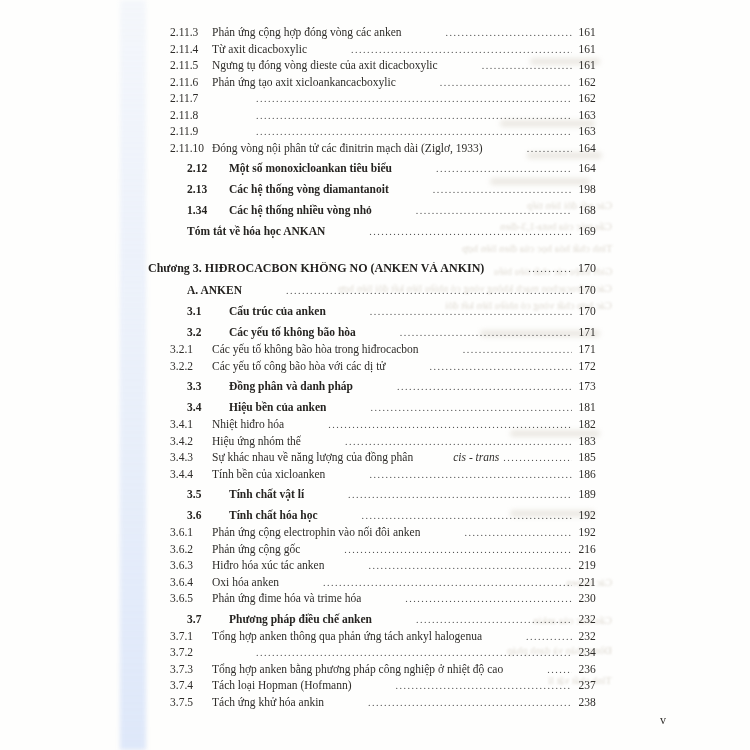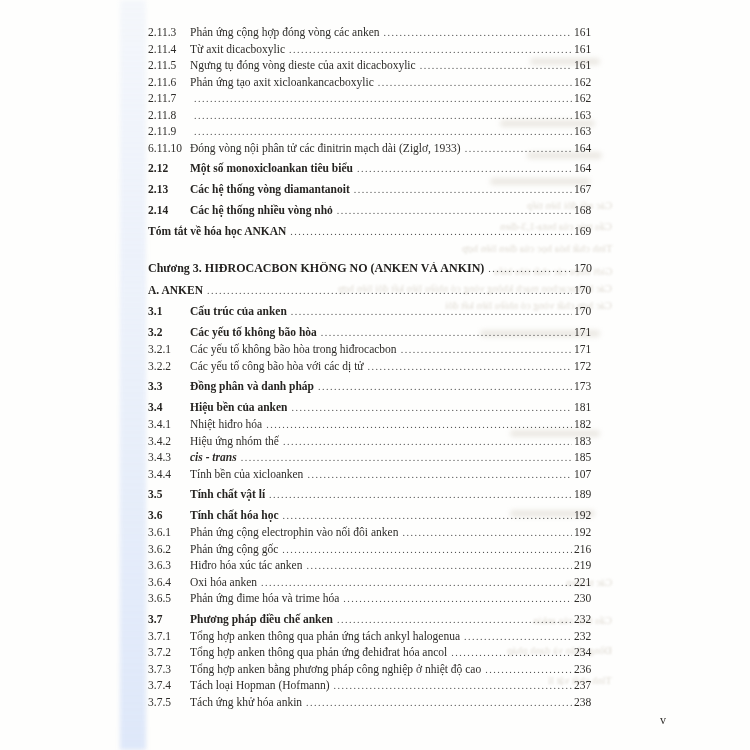--- a/index.html
+++ b/index.html
@@ -33,32 +33,32 @@
   
   #toc{
     position:absolute;left:148px;top:26px;width:452px;
     z-index:2;
   }
   .row{
     display:flex;align-items:baseline;
     font-size:11.5px;line-height:1.15;
     white-space:nowrap;
   }
-  .r-sub{height:16.5px;}
-  .r-bold{height:17px;padding-top:4px;font-weight:bold;color:#262421;}
+  .r-sub{height:16.5px;margin-left:22px;}
+  .r-bold{height:17px;padding-top:4px;font-weight:bold;color:#262421;margin-left:39px;}
   .r-chapter{height:18px;padding-top:6px;margin-top:14px;font-weight:bold;font-size:12px;color:#242220;}
   .num{display:inline-block;min-width:36px;padding-right:6px;flex:0 0 auto;}
   .title{flex:0 1 auto;overflow:hidden;text-overflow:clip;}
-  .title-italic{font-style:italic;font-weight:bold;}
+  .title-italic{font-style:italic;font-weight:normal;padding-left:40px;}
   .dots{
     flex:1 1 8px;overflow:hidden;white-space:nowrap;
     font-size:10px;letter-spacing:1.5px;color:#4a4a4a;
     margin:0 2px 0 4px;font-weight:normal;min-width:6px;
   }
-  .pageno{flex:0 0 auto;min-width:26px;text-align:left;font-weight:normal;color:#2e2c29;}
+  .pageno{flex:0 0 auto;min-width:26px;text-align:center;font-weight:normal;color:#2e2c29;}
   .r-bold .pageno,.r-chapter .pageno{font-weight:normal;}
   #footer-pageno{
     position:absolute;right:84px;bottom:22px;z-index:2;
     font-size:12px;color:#33312e;
   }
 </style>
 </head>
 <body>
 
 <div id="page">
@@ -127,42 +127,42 @@
     <span class="dots">........................................................................................................................................................................................................</span>
     <span class="pageno">163</span>
   </div>
       <div class="row r-sub">
     <span class="num">2.11.9</span>
     <span class="title title-italic"></span>
     <span class="dots">........................................................................................................................................................................................................</span>
     <span class="pageno">163</span>
   </div>
       <div class="row r-sub">
-    <span class="num">6.11.10</span>
+    <span class="num">2.11.10</span>
     <span class="title">Đóng vòng nội phân tử các đinitrin mạch dài (Ziglơ, 1933)</span>
     <span class="title title-italic"></span>
     <span class="dots">........................................................................................................................................................................................................</span>
     <span class="pageno">164</span>
   </div>
       <div class="row r-bold">
     <span class="num">2.12</span>
     <span class="title">Một số monoxicloankan tiêu biểu</span>
     <span class="title title-italic"></span>
     <span class="dots">........................................................................................................................................................................................................</span>
     <span class="pageno">164</span>
   </div>
       <div class="row r-bold">
     <span class="num">2.13</span>
     <span class="title">Các hệ thống vòng diamantanoit</span>
     <span class="title title-italic"></span>
     <span class="dots">........................................................................................................................................................................................................</span>
-    <span class="pageno">167</span>
-  </div>
-      <div class="row r-bold">
-    <span class="num">2.14</span>
+    <span class="pageno">198</span>
+  </div>
+      <div class="row r-bold">
+    <span class="num">1.34</span>
     <span class="title">Các hệ thống nhiều vòng nhỏ</span>
     <span class="title title-italic"></span>
     <span class="dots">........................................................................................................................................................................................................</span>
     <span class="pageno">168</span>
   </div>
       <div class="row r-bold">
 
     <span class="title">Tóm tắt về hóa học ANKAN</span>
     <span class="title title-italic"></span>
     <span class="dots">........................................................................................................................................................................................................</span>
@@ -233,30 +233,31 @@
   </div>
       <div class="row r-sub">
     <span class="num">3.4.2</span>
     <span class="title">Hiệu ứng nhóm thế</span>
     <span class="title title-italic"></span>
     <span class="dots">........................................................................................................................................................................................................</span>
     <span class="pageno">183</span>
   </div>
       <div class="row r-sub">
     <span class="num">3.4.3</span>
+    <span class="title">Sự khác nhau về năng lượng của đồng phân </span>
     <span class="title title-italic">cis - trans</span>
     <span class="dots">........................................................................................................................................................................................................</span>
     <span class="pageno">185</span>
   </div>
       <div class="row r-sub">
     <span class="num">3.4.4</span>
     <span class="title">Tính bền của xicloanken</span>
     <span class="title title-italic"></span>
     <span class="dots">........................................................................................................................................................................................................</span>
-    <span class="pageno">107</span>
+    <span class="pageno">186</span>
   </div>
       <div class="row r-bold">
     <span class="num">3.5</span>
     <span class="title">Tính chất vật lí</span>
     <span class="title title-italic"></span>
     <span class="dots">........................................................................................................................................................................................................</span>
     <span class="pageno">189</span>
   </div>
       <div class="row r-bold">
     <span class="num">3.6</span>
@@ -309,21 +310,20 @@
   </div>
       <div class="row r-sub">
     <span class="num">3.7.1</span>
     <span class="title">Tổng hợp anken thông qua phản ứng tách ankyl halogenua</span>
     <span class="title title-italic"></span>
     <span class="dots">........................................................................................................................................................................................................</span>
     <span class="pageno">232</span>
   </div>
       <div class="row r-sub">
     <span class="num">3.7.2</span>
-    <span class="title">Tổng hợp anken thông qua phản ứng đehiđrat hóa ancol</span>
     <span class="title title-italic"></span>
     <span class="dots">........................................................................................................................................................................................................</span>
     <span class="pageno">234</span>
   </div>
       <div class="row r-sub">
     <span class="num">3.7.3</span>
     <span class="title">Tổng hợp anken bằng phương pháp công nghiệp ở nhiệt độ cao</span>
     <span class="title title-italic"></span>
     <span class="dots">........................................................................................................................................................................................................</span>
     <span class="pageno">236</span>

